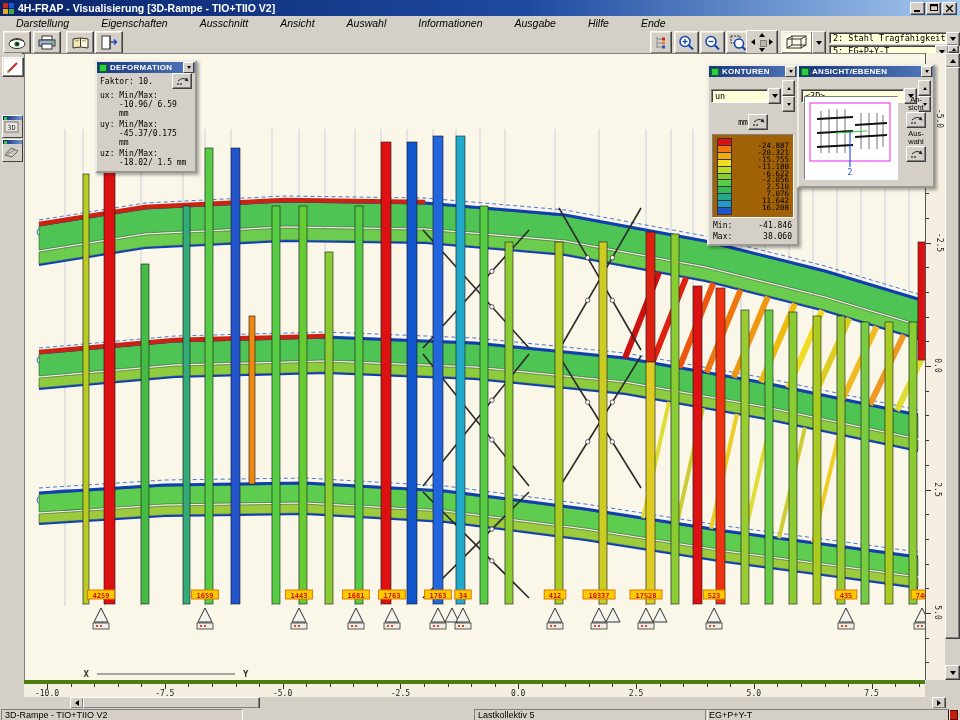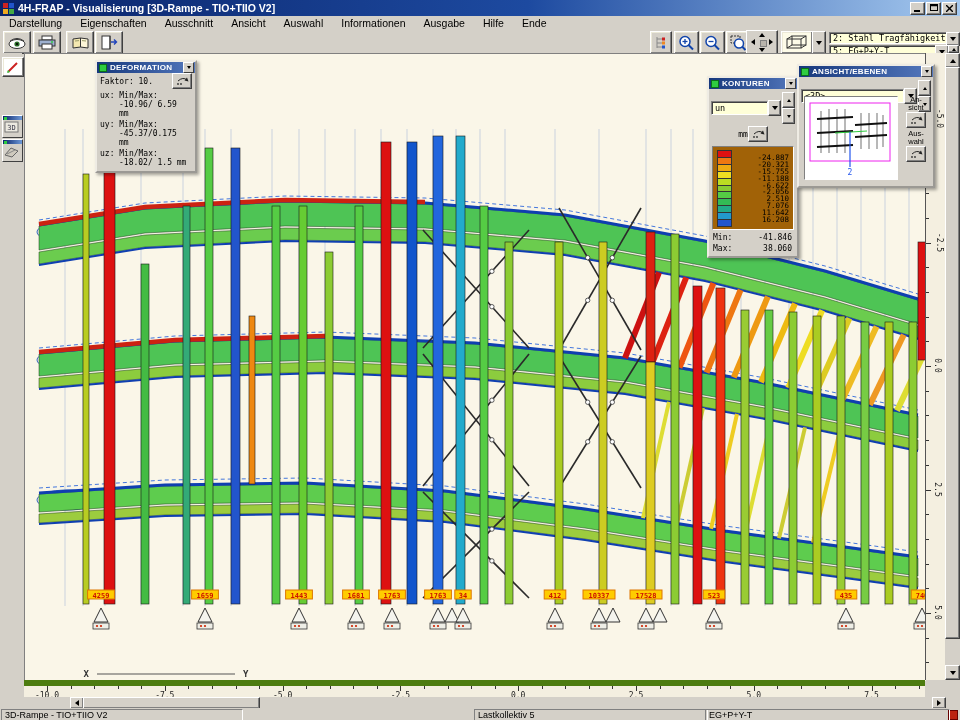--- a/index.html
+++ b/index.html
@@ -12,21 +12,21 @@
     display:flex;align-items:center;color:#fff;font-size:10.5px;font-weight:bold;}
   #app-icon{width:11px;height:11px;margin:0 4px 0 3px;display:grid;grid-template-columns:5px 5px;grid-gap:1px;}
   #app-icon i{width:5px;height:5px;display:block;}
   .wbtn{width:13px;height:11px;margin-left:1px;background:#d4d0c8;border:1px solid;
     border-color:#fff #404040 #404040 #fff;box-shadow:inset -1px -1px 0 #808080;
     display:flex;align-items:center;justify-content:center;font-size:8px;color:#000;
     font-family:"DejaVu Sans Mono",monospace;line-height:8px;}
   #win-controls{margin-left:auto;margin-right:3px;display:flex;}
   #menubar{left:0;top:16px;width:960px;height:14px;background:#d4d0c8;display:flex;align-items:center;
     font-size:10.5px;color:#000;border-bottom:1px solid #aca899;}
-  .menu-item{padding:0 9px;}
+  .menu-item{padding:0 16px;font-style:italic;}
   
   #toolbar{left:0;top:30px;width:960px;height:23px;background:#d4d0c8;}
   .tbtn{position:absolute;top:1px;width:26px;height:21px;background:#d4d0c8;border:1px solid;
     border-color:#fff #404040 #404040 #fff;box-shadow:inset -1px -1px 0 #808080,inset 1px 1px 0 #ece9d8;
     display:flex;align-items:center;justify-content:center;}
   .field{background:#ffffd8;border:1px solid;border-color:#808080 #fff #fff #808080;
     box-shadow:inset 1px 1px 0 #404040;font-family:"DejaVu Sans Mono",monospace;
     font-size:8.5px;color:#000;display:flex;align-items:center;padding-left:3px;overflow:hidden;white-space:nowrap;}
   .drop{background:#d4d0c8;border:1px solid;border-color:#fff #404040 #404040 #fff;
     box-shadow:inset -1px -1px 0 #808080;display:flex;align-items:center;justify-content:center;}
@@ -42,21 +42,21 @@
     border-color:#fff #404040 #404040 #fff;}
   .mini-cap{height:4px;background:linear-gradient(90deg,#0a246a,#6f9ad8);display:flex;align-items:center;}
   .mini-cap i{width:3px;height:3px;background:#2ecc40;display:block;margin-left:1px;}
   #canvas-wrap{left:24px;top:53px;width:901px;height:627px;background:#faf6e8;
     border-top:1px solid #808080;border-left:1px solid #808080;}
   #model-svg{position:absolute;left:0;top:0;}
   #ruler-right{left:925px;top:53px;width:20px;height:627px;background:#f4efe0;border-left:1px solid #555;}
   .rtick{position:absolute;left:0;height:1px;background:#333;}
   .rlabel{position:absolute;left:4px;font-family:"DejaVu Sans Mono",monospace;font-size:8px;color:#222;
     transform:rotate(90deg);transform-origin:center;white-space:nowrap;}
-  #ruler-bottom{left:24px;top:680px;width:901px;height:17px;background:#f4efe0;border-top:6px solid #4d7c0f;}
+  #ruler-bottom{left:24px;top:680px;width:901px;height:17px;background:#f4efe0;border-top:4px solid #4d7c0f;}
   .btick{position:absolute;top:0;width:1px;background:#333;}
   .blabel{position:absolute;top:5px;font-family:"DejaVu Sans Mono",monospace;font-size:8px;color:#222;transform:translateX(-50%);}
   
   .sb{background:#d4d0c8;}
   #vscroll{left:945px;top:53px;width:15px;height:627px;}
   #hscroll{left:24px;top:697px;width:921px;height:11px;}
   #corner{left:945px;top:680px;width:15px;height:28px;background:#d4d0c8;}
   .sbtn{position:absolute;background:#d4d0c8;border:1px solid;border-color:#fff #404040 #404040 #fff;
     box-shadow:inset -1px -1px 0 #808080;display:flex;align-items:center;justify-content:center;}
   .thumb{position:absolute;background:#d4d0c8;border:1px solid;border-color:#fff #404040 #404040 #fff;
@@ -70,21 +70,21 @@
   
   .panel{background:#d4d0c8;border:2px outset #efece4;box-shadow:2px 2px 3px rgba(0,0,0,.35);}
   .ptitle{height:11px;background:linear-gradient(90deg,#16387c,#5478bd);display:flex;align-items:center;
     color:#fff;font-size:8px;font-weight:bold;letter-spacing:.3px;}
   .ptitle i.pic{width:6px;height:6px;background:#2ecc40;border:1px solid #0a6e1a;margin:0 3px 0 2px;}
   .pclose{margin-left:auto;margin-right:1px;width:9px;height:9px;background:#d4d0c8;border:1px solid;
     border-color:#fff #404040 #404040 #fff;display:flex;align-items:center;justify-content:center;}
   .pclose .tri-down{border-left-width:2.5px;border-right-width:2.5px;border-top-width:3px;}
   .mono{font-family:"DejaVu Sans Mono",monospace;font-size:8px;color:#000;}
   #p-deform{left:95px;top:60px;width:98px;}
-  #p-kont{left:707px;top:76px;width:88px;}
+  #p-kont{left:707px;top:64px;width:88px;}
   #p-ansicht{left:797px;top:64px;width:134px;}
   .combo-row{display:flex;align-items:center;margin:3px 2px 2px 2px;}
   .combo-row .field{height:12px;flex:1;}
   .combo-row .drop{width:11px;height:14px;}
   .small-btn{width:18px;height:14px;background:#d4d0c8;border:1px solid;border-color:#fff #404040 #404040 #fff;
     box-shadow:inset -1px -1px 0 #808080;display:flex;align-items:center;justify-content:center;}
   .def-label{padding:1px 0 0 3px;}
   .def-value{padding:0 7px 1px 6px;margin-left:16px;}
   #legend-box{position:relative;margin:2px 3px;height:82px;background:#a16207;
     border:1px solid;border-color:#808080 #fff #fff #808080;}

